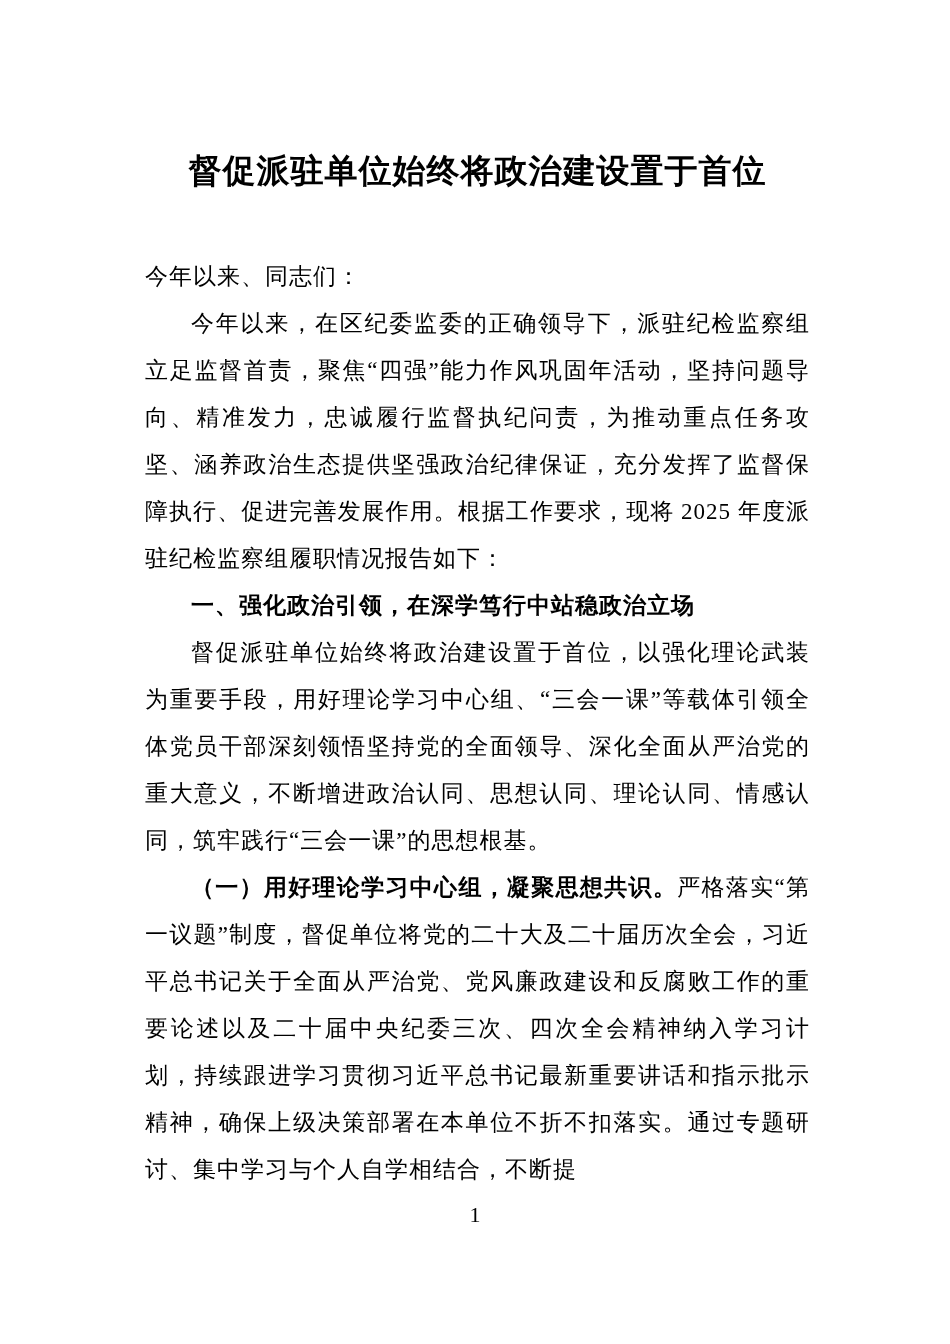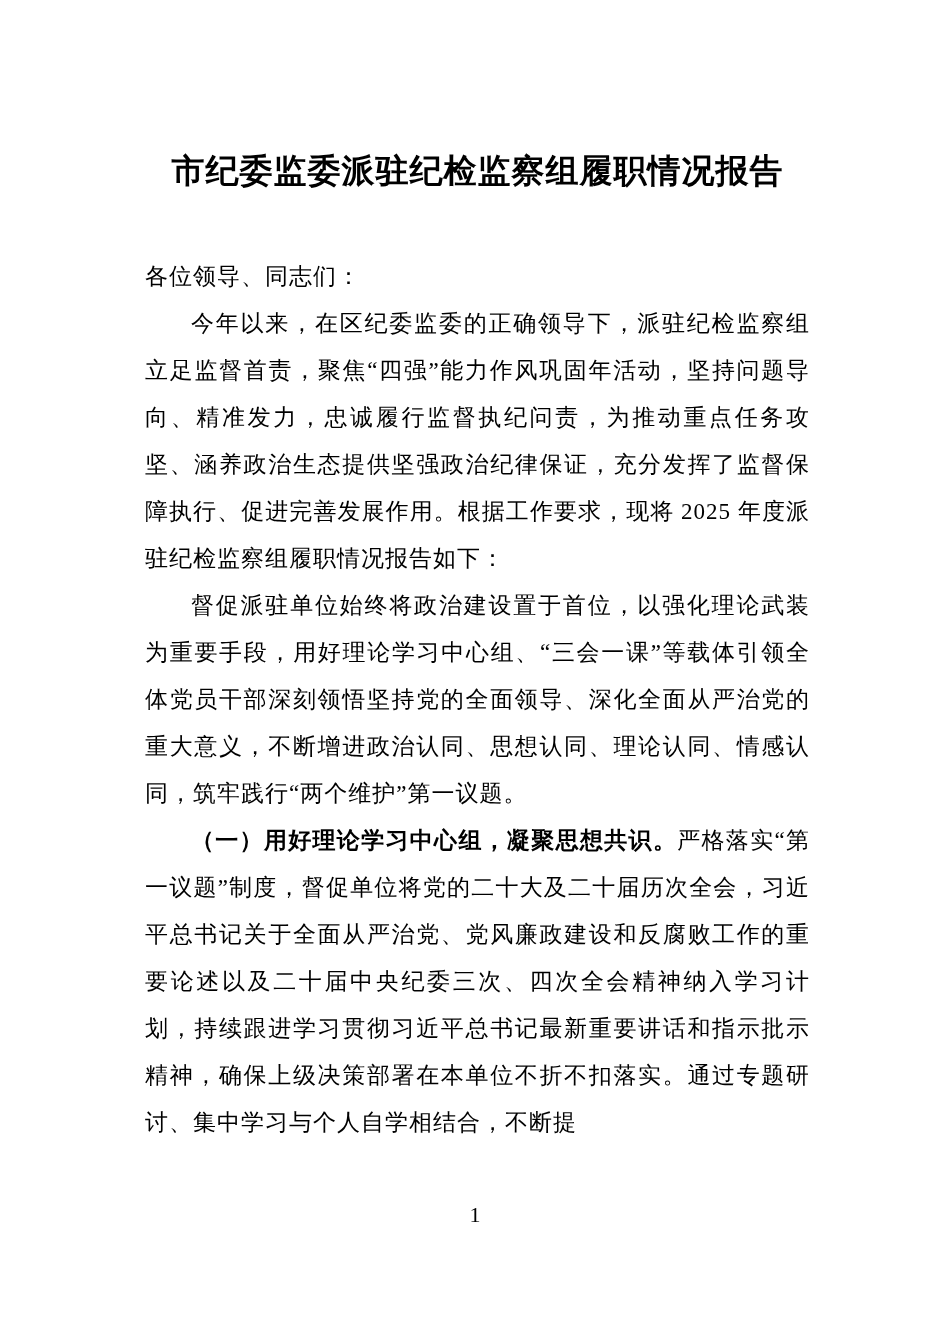--- a/index.html
+++ b/index.html
@@ -58,22 +58,23 @@
     text-align: center;
     font-size: 22px;
     color: #000000;
   }
 </style>
 </head>
 <body>
 
 <div class="page">
   <div class="content">
-    <h1 class="doc-title">市纪委监委派驻纪检监察组履职情况报告</h1>
+    <h1 class="doc-title">督促派驻单位始终将政治建设置于首位</h1>
     <div id="body-container">
-        <p class="para salutation">各位领导、同志们：</p>
+        <p class="para salutation">今年以来、同志们：</p>
         <p class="para normal">今年以来，在区纪委监委的正确领导下，派驻纪检监察组立足监督首责，聚焦“四强”能力作风巩固年活动，坚持问题导向、精准发力，忠诚履行监督执纪问责，为推动重点任务攻坚、涵养政治生态提供坚强政治纪律保证，充分发挥了监督保障执行、促进完善发展作用。根据工作要求，现将 2025 年度派驻纪检监察组履职情况报告如下：</p>
-        <p class="para normal">督促派驻单位始终将政治建设置于首位，以强化理论武装为重要手段，用好理论学习中心组、“三会一课”等载体引领全体党员干部深刻领悟坚持党的全面领导、深化全面从严治党的重大意义，不断增进政治认同、思想认同、理论认同、情感认同，筑牢践行“两个维护”第一议题。</p>
+        <p class="para heading">一、强化政治引领，在深学笃行中站稳政治立场</p>
+        <p class="para normal">督促派驻单位始终将政治建设置于首位，以强化理论武装为重要手段，用好理论学习中心组、“三会一课”等载体引领全体党员干部深刻领悟坚持党的全面领导、深化全面从严治党的重大意义，不断增进政治认同、思想认同、理论认同、情感认同，筑牢践行“三会一课”的思想根基。</p>
         <p class="para normal"><b>（一）用好理论学习中心组，凝聚思想共识。</b>严格落实“第一议题”制度，督促单位将党的二十大及二十届历次全会，习近平总书记关于全面从严治党、党风廉政建设和反腐败工作的重要论述以及二十届中央纪委三次、四次全会精神纳入学习计划，持续跟进学习贯彻习近平总书记最新重要讲话和指示批示精神，确保上级决策部署在本单位不折不扣落实。通过专题研讨、集中学习与个人自学相结合，不断提</p>
       </div>
   </div>
   <div class="page-footer">1</div>
 </div>
 
 </body></html>

